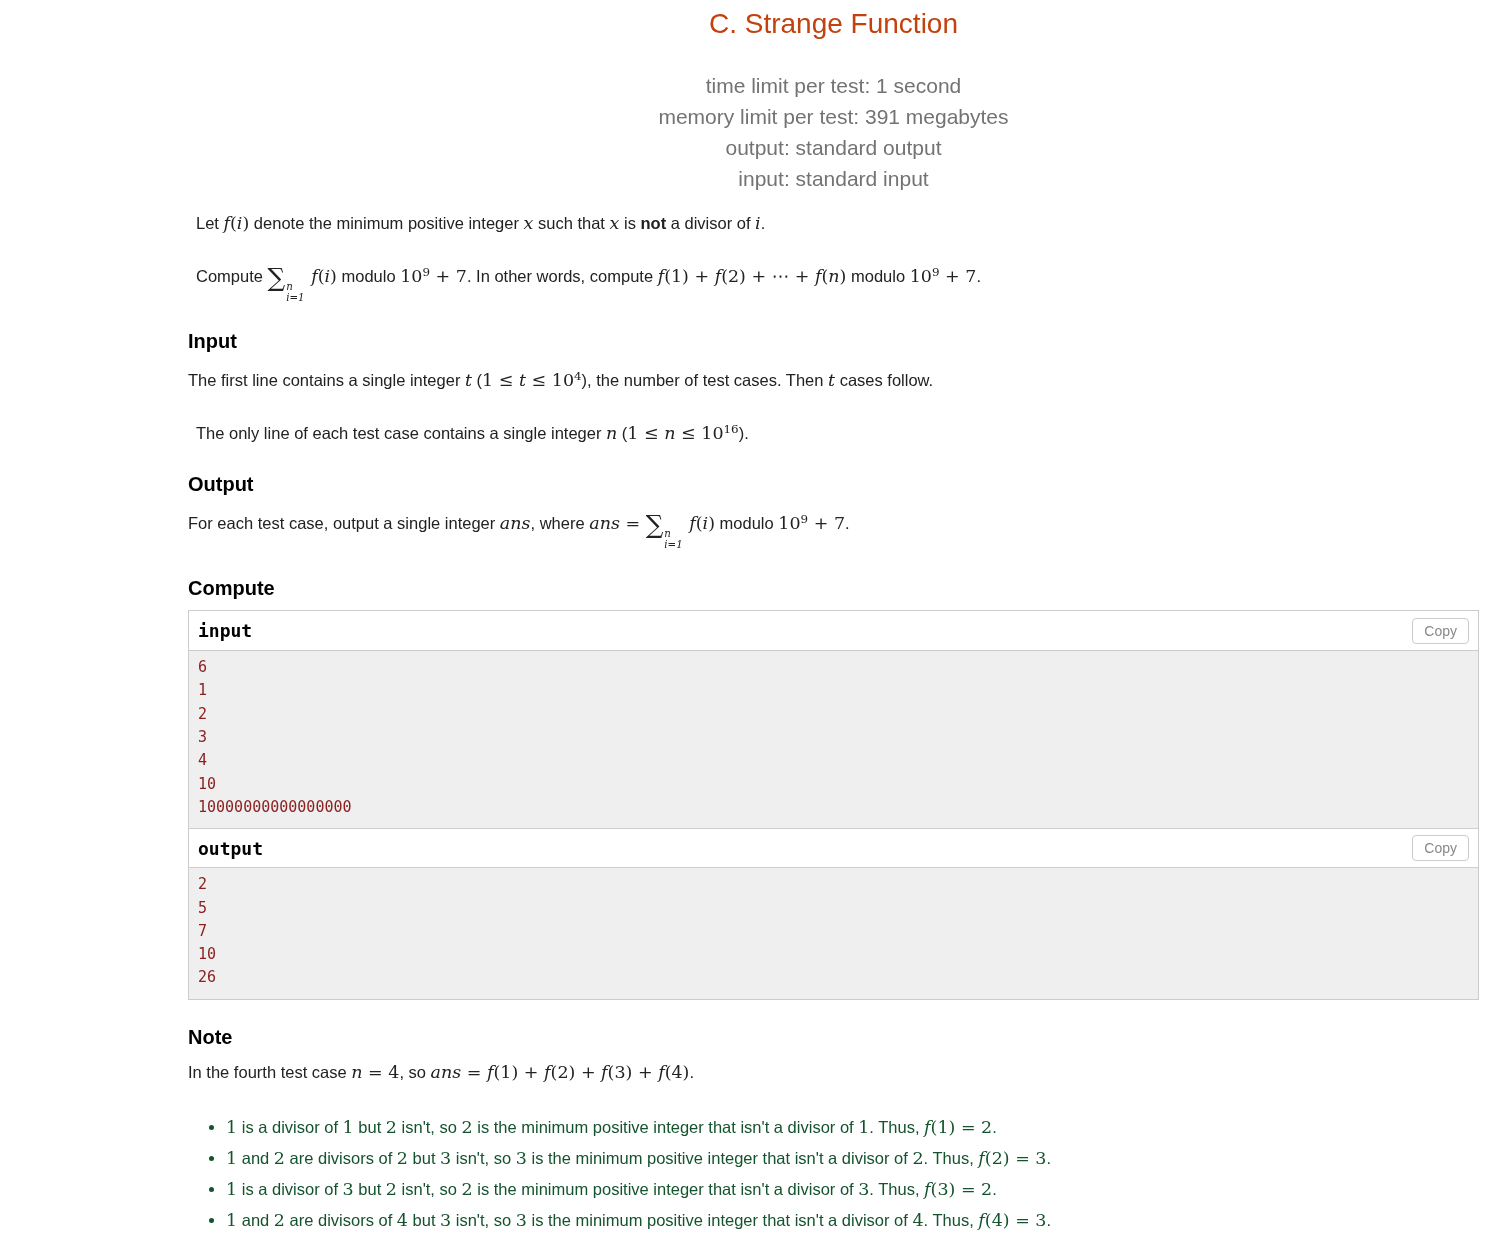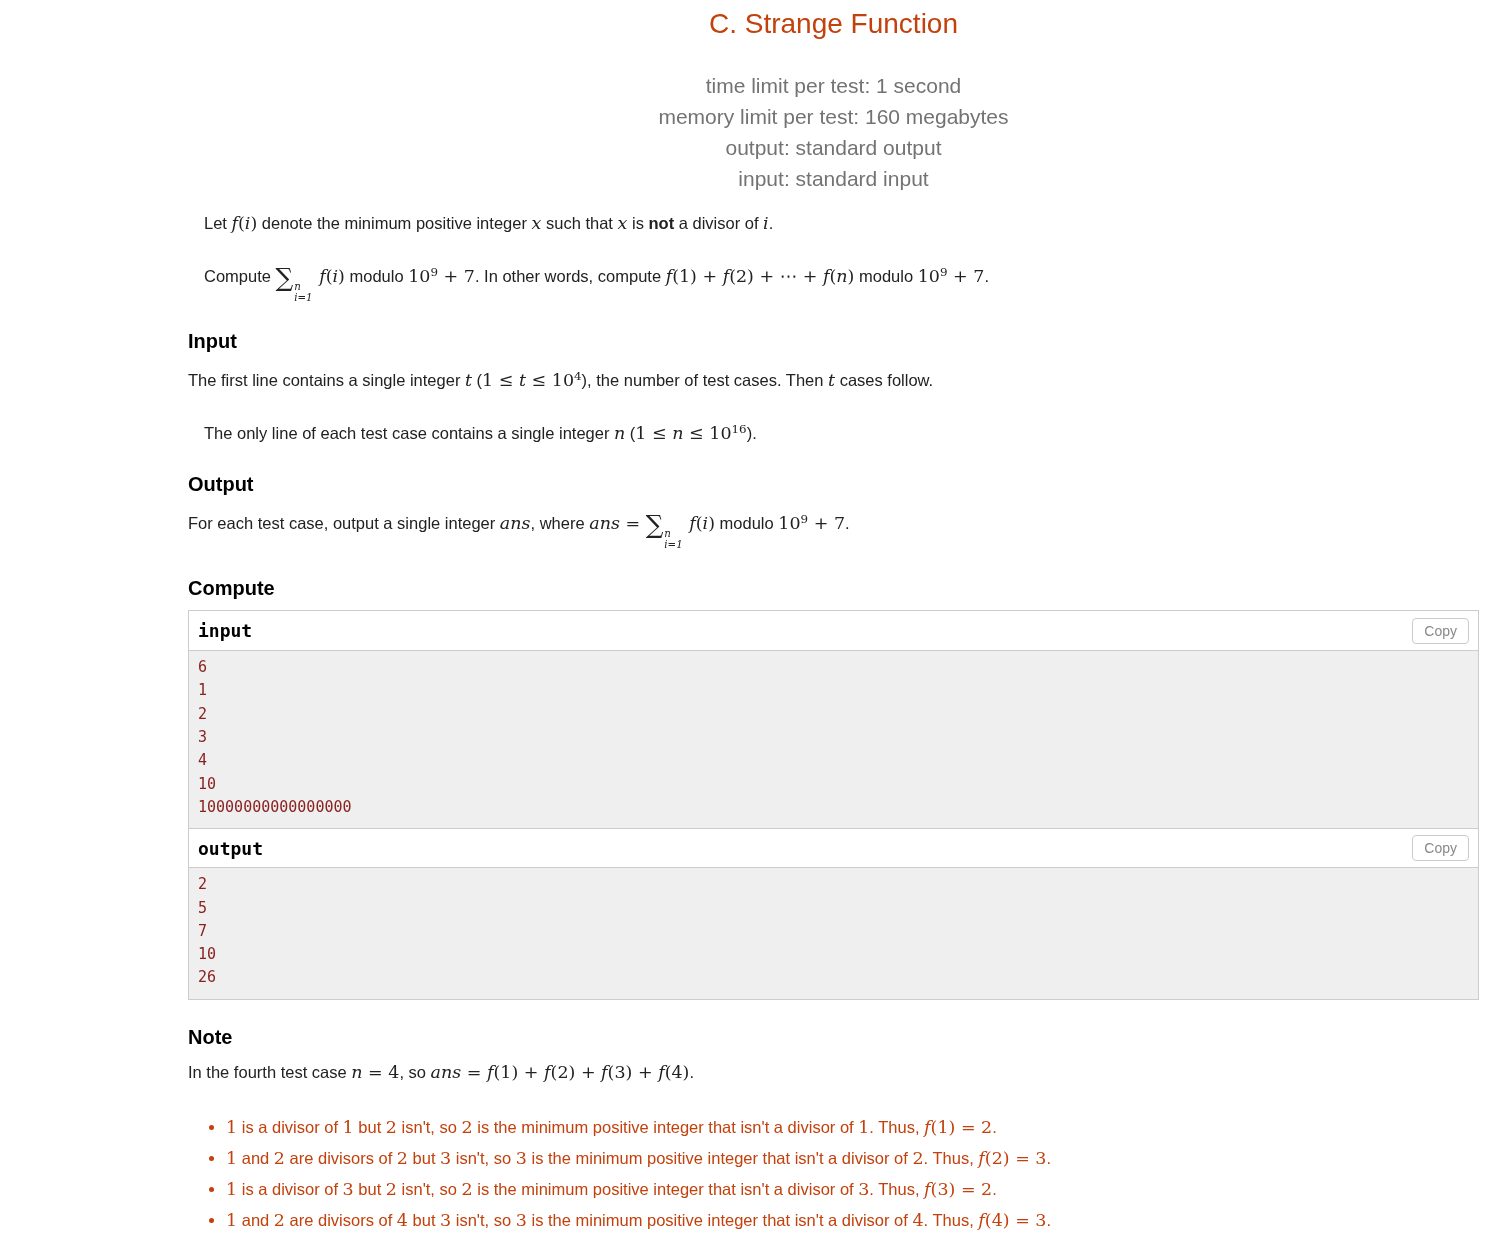--- a/index.html
+++ b/index.html
@@ -13,21 +13,21 @@
 
   
   .prob-header { text-align: center; }
   .prob-title { font-size: 28px; font-weight: 400; color: #c2410c; margin: 2px 0 30px; }
   .limit-line { font-size: 21px; line-height: 31px; color: #737373; }
 
   
   .section-heading { font-size: 20px; font-weight: bold; color: #000; margin: 26px 0 2px; }
 
   
-  p.rich { font-size: 16.5px; line-height: 27px; margin: 16px 16px 22px; }
+  p.rich { font-size: 16.5px; line-height: 27px; margin: 16px 8px 22px; }
   p.tight { margin: 10px 0 22px; }
   .seg-t { }
   .seg-b { font-weight: bold; }
   .seg-m { font-family: "DejaVu Serif", serif; font-style: italic; font-size: 1.06em; }
   .seg-r { font-family: "DejaVu Serif", serif; font-size: 1.06em; }
   .seg-sup { font-family: "DejaVu Serif", serif; vertical-align: 0.5em; font-size: 0.72em; }
   .seg-S { font-family: "DejaVu Serif", serif; font-size: 1.5em; vertical-align: -0.18em; }
   .seg-stk {
     display: inline-flex; flex-direction: column; align-items: flex-start;
     font-family: "DejaVu Serif", serif; font-style: italic;
@@ -49,31 +49,31 @@
     padding: 4px 11px; cursor: pointer;
   }
   .sample-pre { background: #efefef; margin: 0; padding: 5px 9px 9px; }
   .sample-line {
     font-family: "DejaVu Sans Mono", monospace; font-size: 15px; line-height: 23.3px;
     color: #8b2121; white-space: pre;
   }
 
   
   ul.note-list { margin: 26px 0 16px; padding-left: 38px; }
-  ul.note-list li { font-size: 16.5px; line-height: 31px; color: #c2410c; }
+  ul.note-list li { font-size: 16.5px; line-height: 31px; color: #14532d; }
 </style>
 </head>
 <body>
 
 <div class="page">
 
   <div class="prob-header">
     <div class="prob-title">C. Strange Function</div>
     <div class="limit-line">time limit per test: 1 second</div>
-    <div class="limit-line">memory limit per test: 160 megabytes</div>
+    <div class="limit-line">memory limit per test: 391 megabytes</div>
     <div class="limit-line">output: standard output</div>
     <div class="limit-line">input: standard input</div>
   </div>
 
   <div>
     <p class="rich"><span class="seg-t">Let </span><span class="seg-m">f</span><span class="seg-r">(</span><span class="seg-m">i</span><span class="seg-r">)</span><span class="seg-t"> denote the minimum positive integer </span><span class="seg-m">x</span><span class="seg-t"> such that </span><span class="seg-m">x</span><span class="seg-t"> is </span><span class="seg-b">not</span><span class="seg-t"> a divisor of </span><span class="seg-m">i</span><span class="seg-t">.</span></p>
     <p class="rich"><span class="seg-t">Compute </span><span class="seg-S">∑</span><span class="seg-stk">
           <span class="stk-top">n</span>
           <span class="stk-bot">i=1</span>
         </span><span class="seg-t"> </span><span class="seg-m">f</span><span class="seg-r">(</span><span class="seg-m">i</span><span class="seg-r">)</span><span class="seg-t"> modulo </span><span class="seg-r">10</span><span class="seg-sup">9</span><span class="seg-r"> + 7</span><span class="seg-t">. In other words, compute </span><span class="seg-m">f</span><span class="seg-r">(1) + </span><span class="seg-m">f</span><span class="seg-r">(2) + ⋯ + </span><span class="seg-m">f</span><span class="seg-r">(</span><span class="seg-m">n</span><span class="seg-r">)</span><span class="seg-t"> modulo </span><span class="seg-r">10</span><span class="seg-sup">9</span><span class="seg-r"> + 7</span><span class="seg-t">.</span></p>

